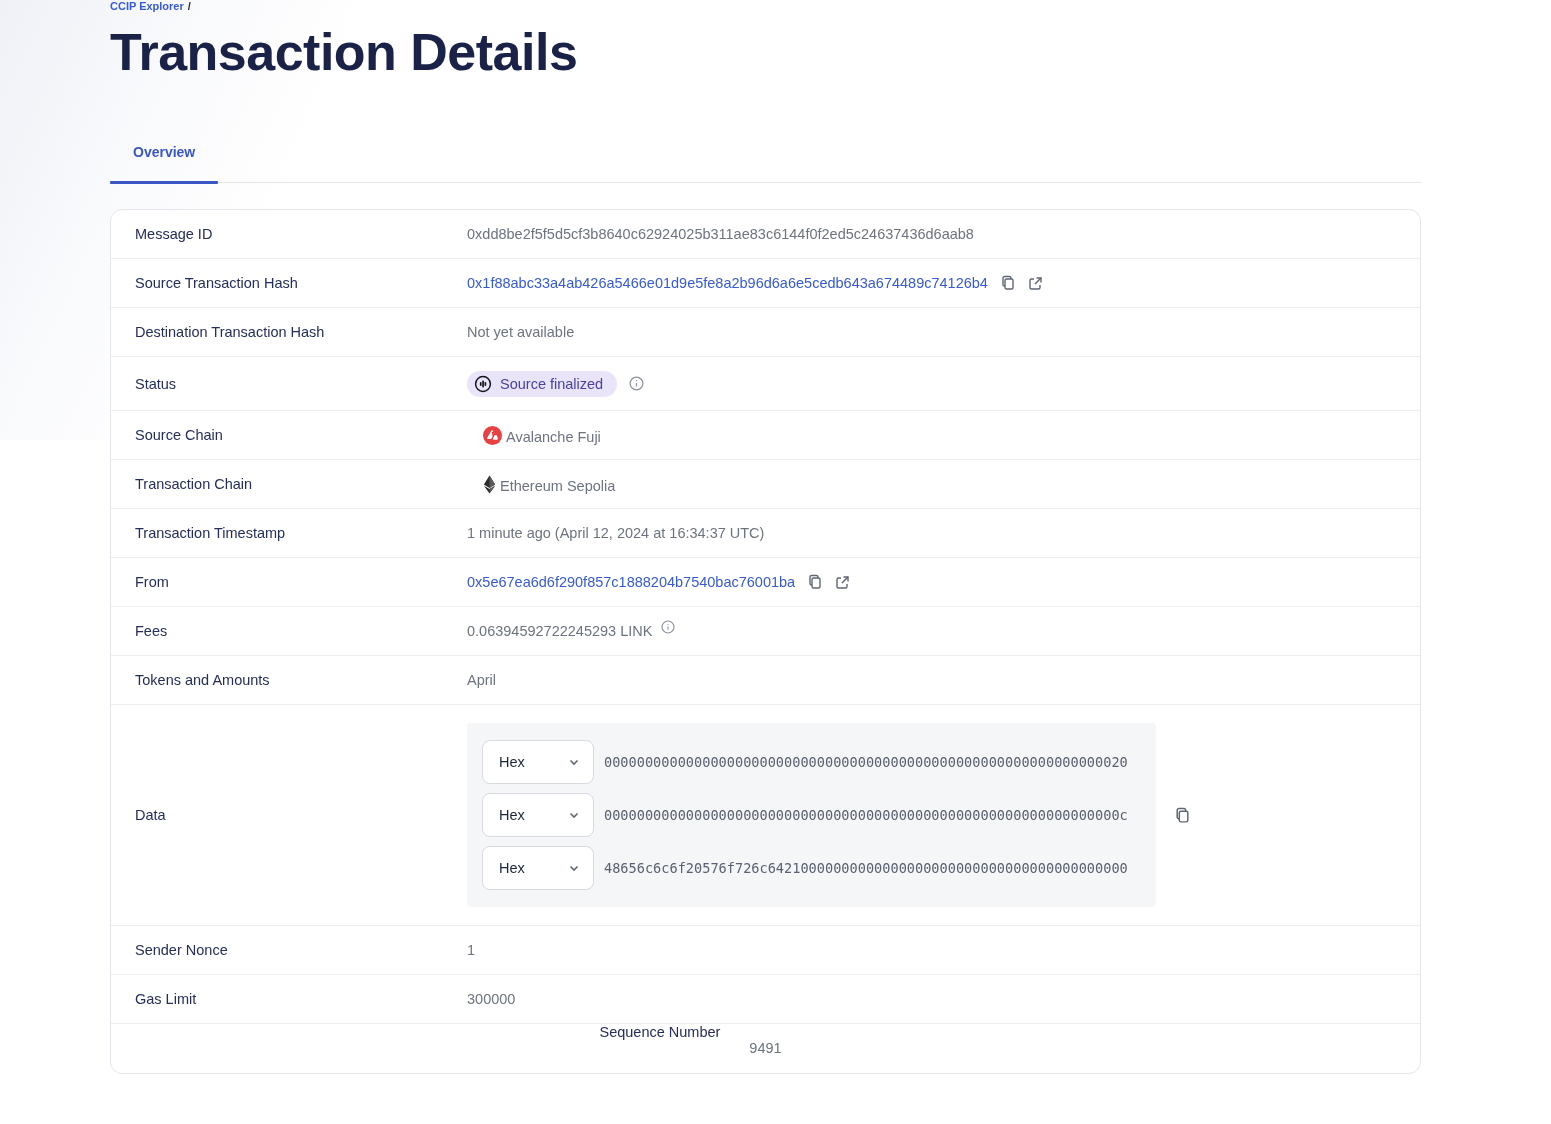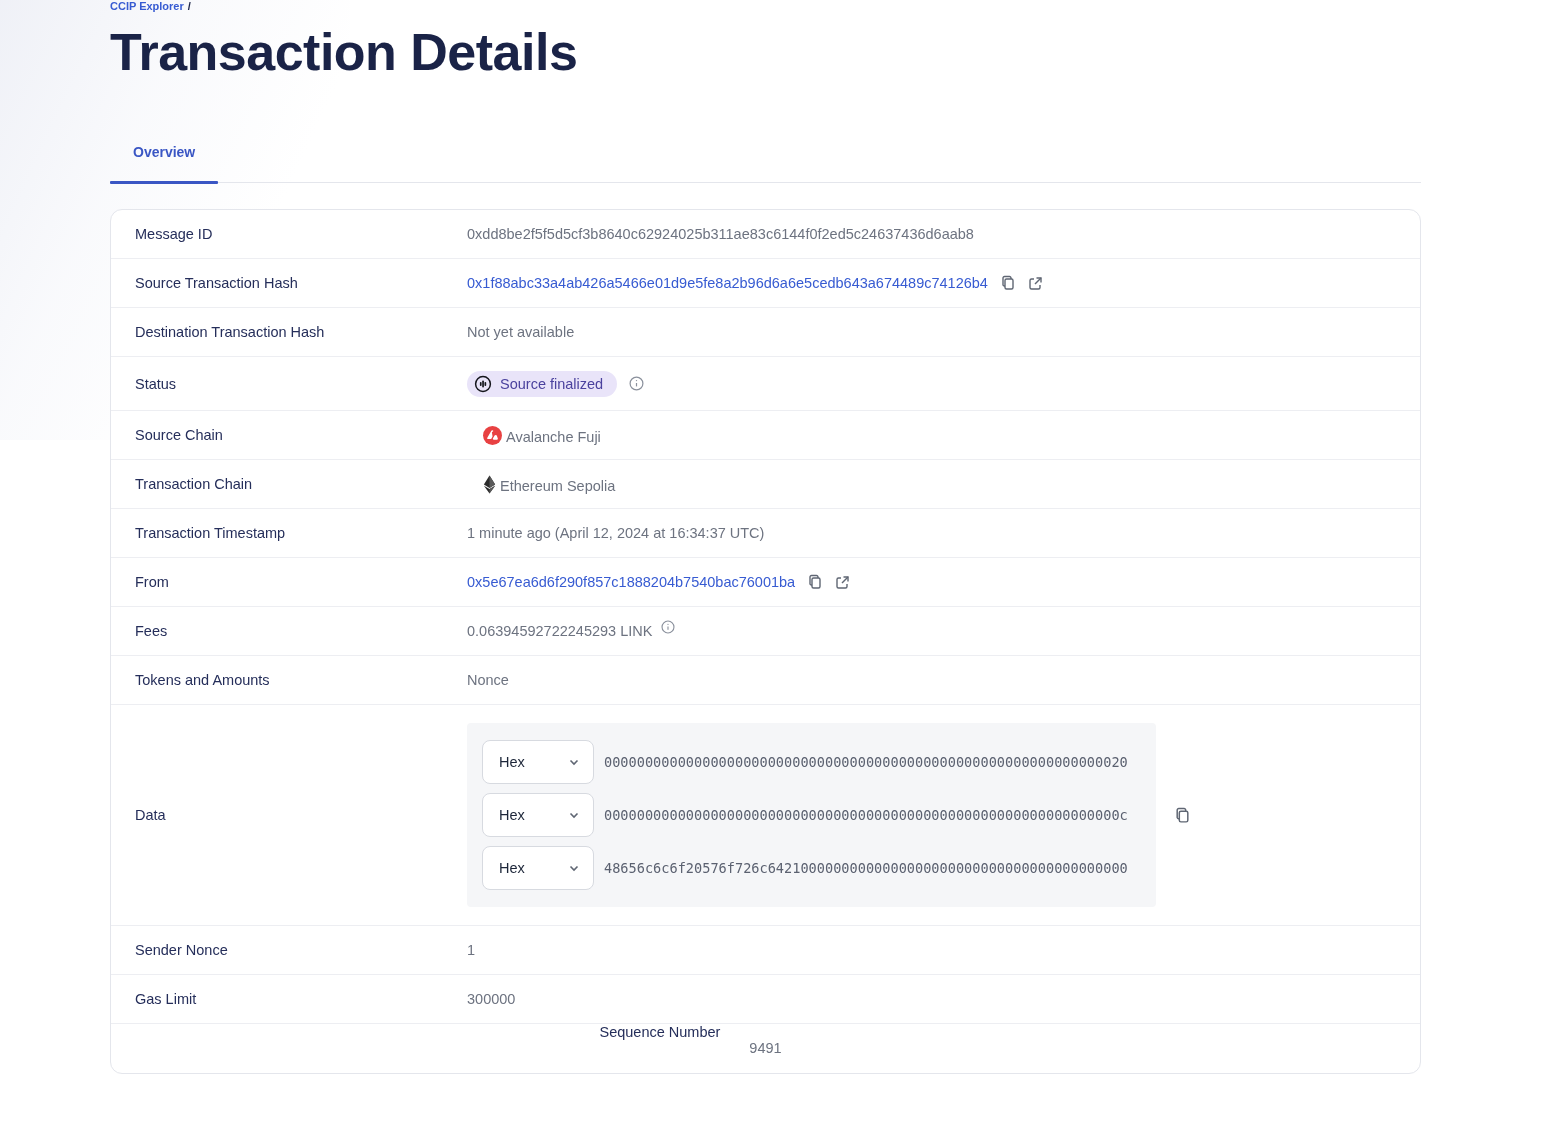--- a/index.html
+++ b/index.html
@@ -226,21 +226,21 @@
               <circle cx="7.5" cy="7.5" r="6.4"></circle>
               <path d="M7.5 7v3.4"></path>
               <circle cx="7.5" cy="4.6" r="0.7" fill="currentColor" stroke="none"></circle>
             </svg>
         </span>
       </div>
     </div>
 
     <div class="row">
       <div class="label">Tokens and Amounts</div>
-      <div class="value">Nonce</div>
+      <div class="value">April</div>
     </div>
 
     <div class="row row-data">
       <div class="label">Data</div>
       <div class="value">
         <div class="data-panel">
           <div class="data-line">
             <div class="hex-select">
               <span>Hex</span>
               <span class="chev">

